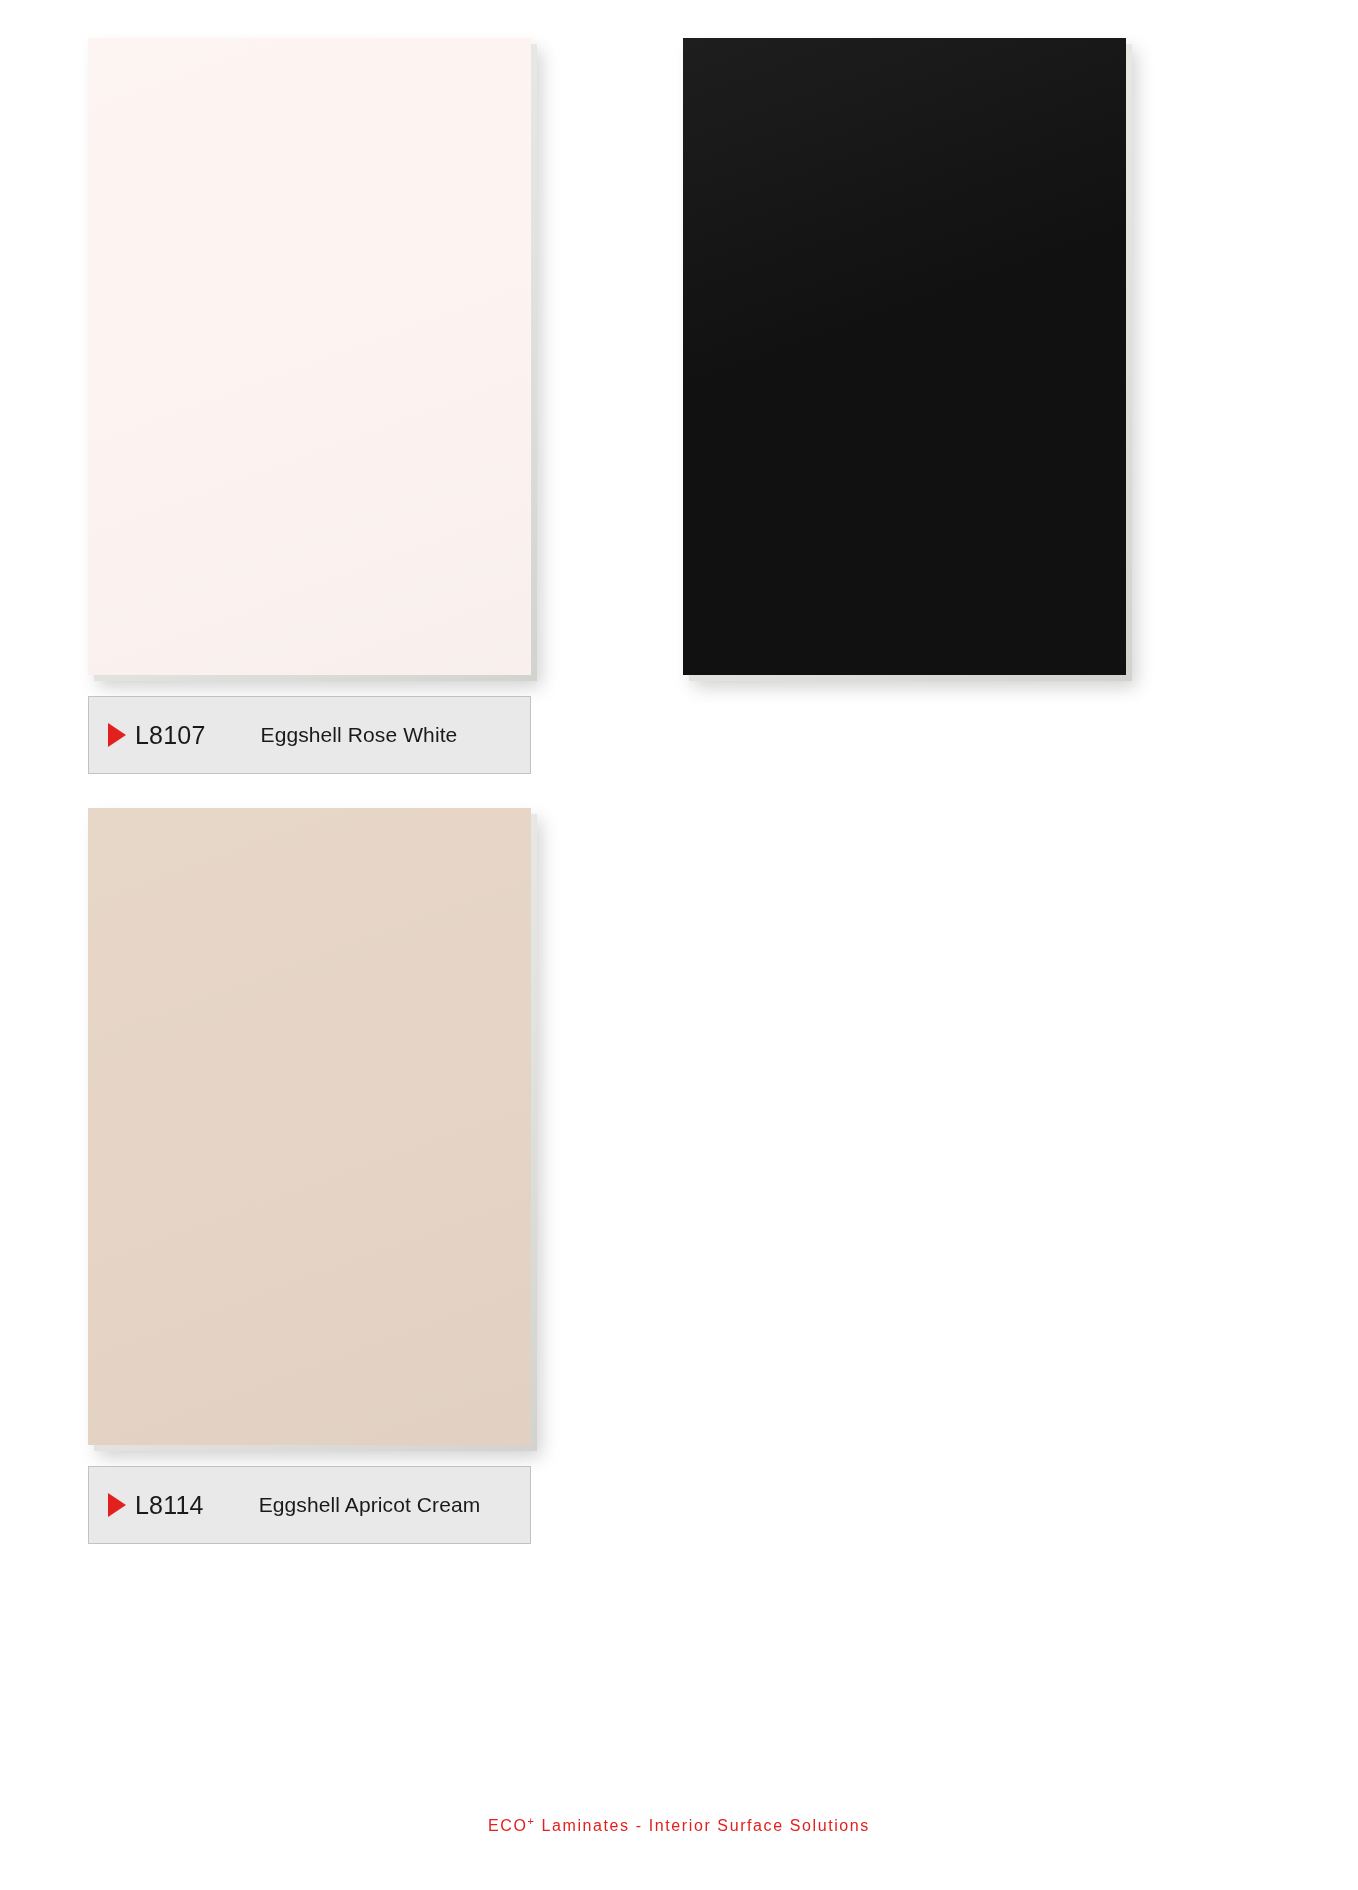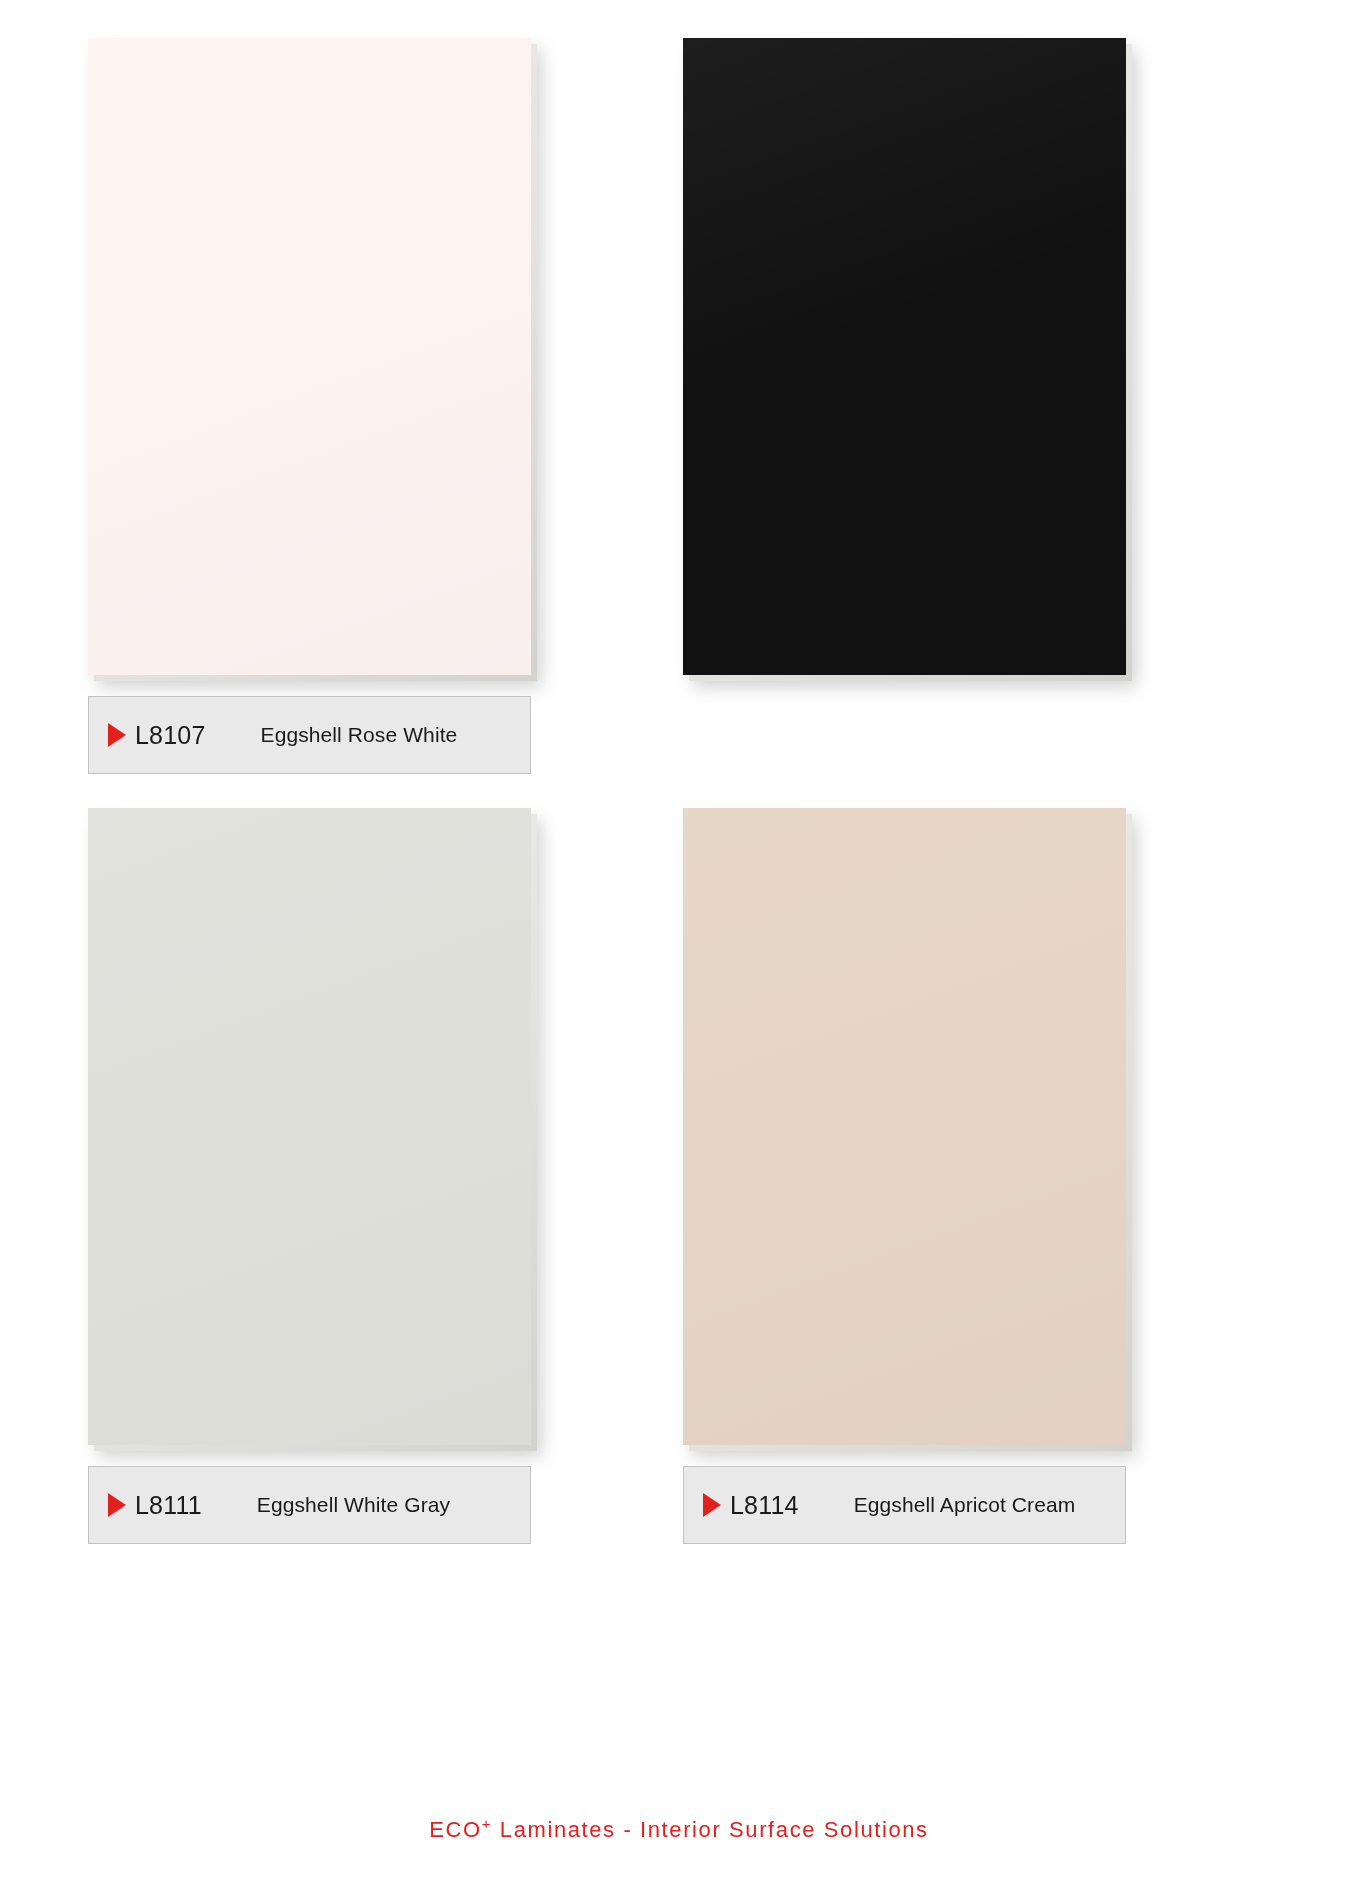--- a/index.html
+++ b/index.html
@@ -140,21 +140,21 @@
   
   .footer {
     position: absolute;
     left: 0;
     right: 0;
     top: 1817px;
     text-align: center;
   }
   .footer-text {
     display: inline-block;
-    font-size: 22px;
+    font-size: 16px;
     color: #e2201e;
     letter-spacing: 1.6px;
     white-space: nowrap;
   }
   .footer-text sup {
     font-size: 0.68em;
     vertical-align: super;
     line-height: 0;
   }
 </style>
@@ -179,32 +179,20 @@
     </div>
 
     <div class="card">
       <div class="swatch-wrap">
         <div class="swatch-shadow"></div>
         <div class="swatch-edge"></div>
         <div class="swatch-face" style="background: rgb(17, 17, 17);"></div>
       </div>
     </div>
 
-    <div class="card row2">
-      <div class="swatch-wrap">
-        <div class="swatch-shadow"></div>
-        <div class="swatch-edge"></div>
-        <div class="swatch-face" style="background: rgb(224, 224, 219);"></div>
-      </div>
-      <div class="label-bar">
-        <span class="tri-icon"></span>
-        <span class="code">L8111</span>
-        <span class="cname">Eggshell White Gray</span>
-      </div>
-    </div>
 
     <div class="card row2">
       <div class="swatch-wrap">
         <div class="swatch-shadow"></div>
         <div class="swatch-edge"></div>
         <div class="swatch-face" style="background: rgb(230, 213, 198);"></div>
       </div>
       <div class="label-bar">
         <span class="tri-icon"></span>
         <span class="code">L8114</span>

